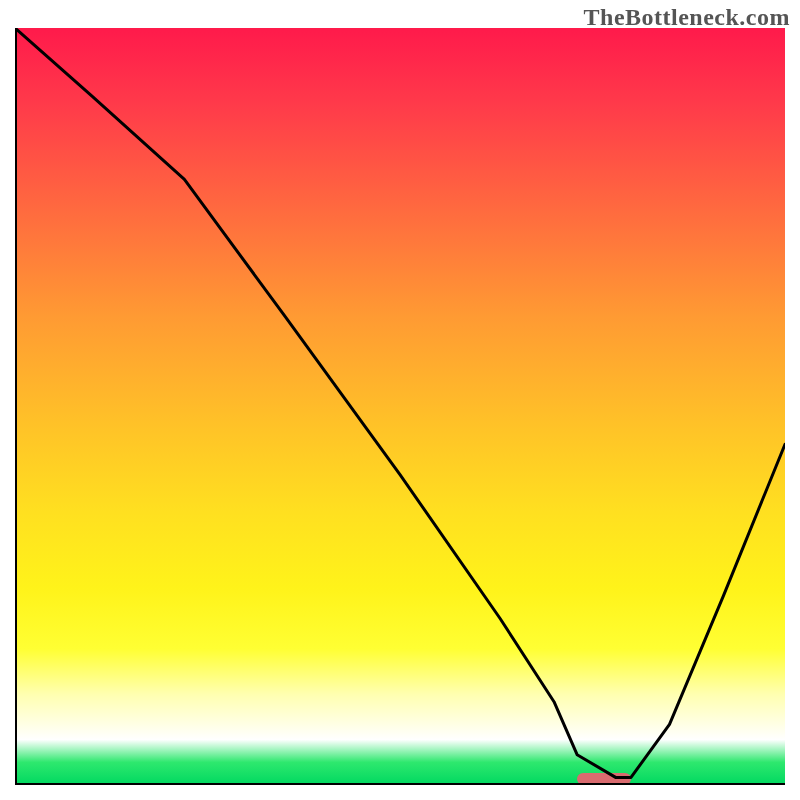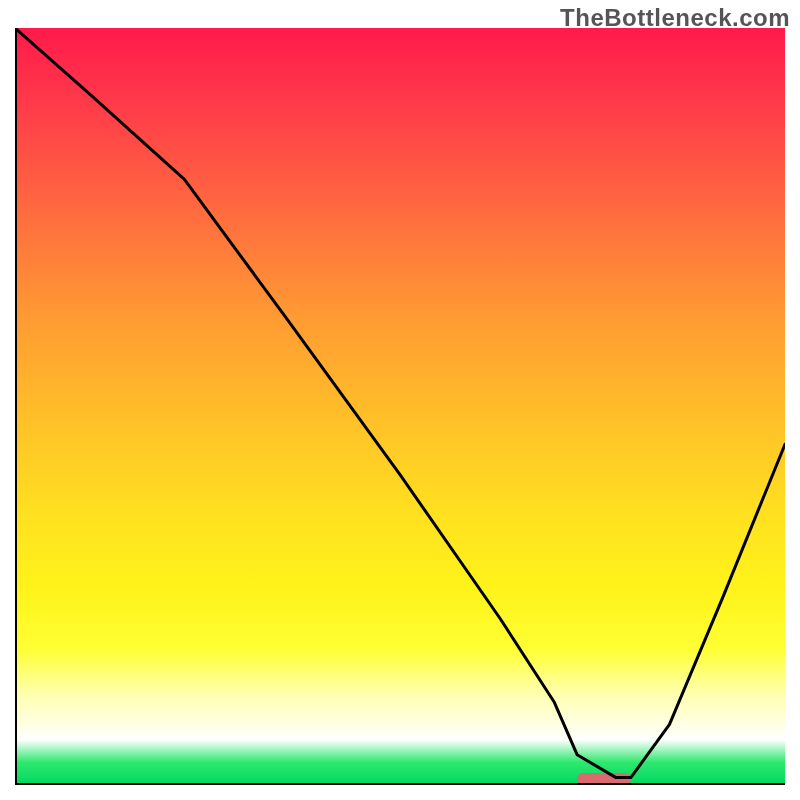--- a/index.html
+++ b/index.html
@@ -7,20 +7,21 @@
     padding: 0;
     width: 800px;
     height: 800px;
     background: #ffffff;
     font-family: Arial, Helvetica, sans-serif;
   }
   .chart-container {
     position: relative;
     width: 800px;
     height: 800px;
+    font-family: Liberation Serif, serif;
   }
   .watermark {
     position: absolute;
     top: 4px;
     right: 10px;
     font-size: 24px;
     font-weight: 600;
     color: #555555;
     letter-spacing: 0.5px;
     z-index: 10;

